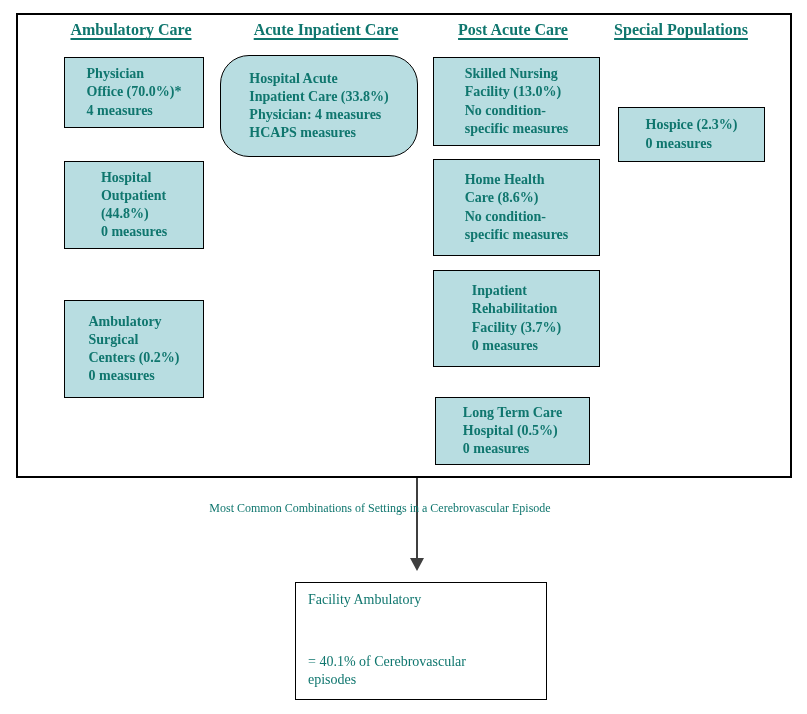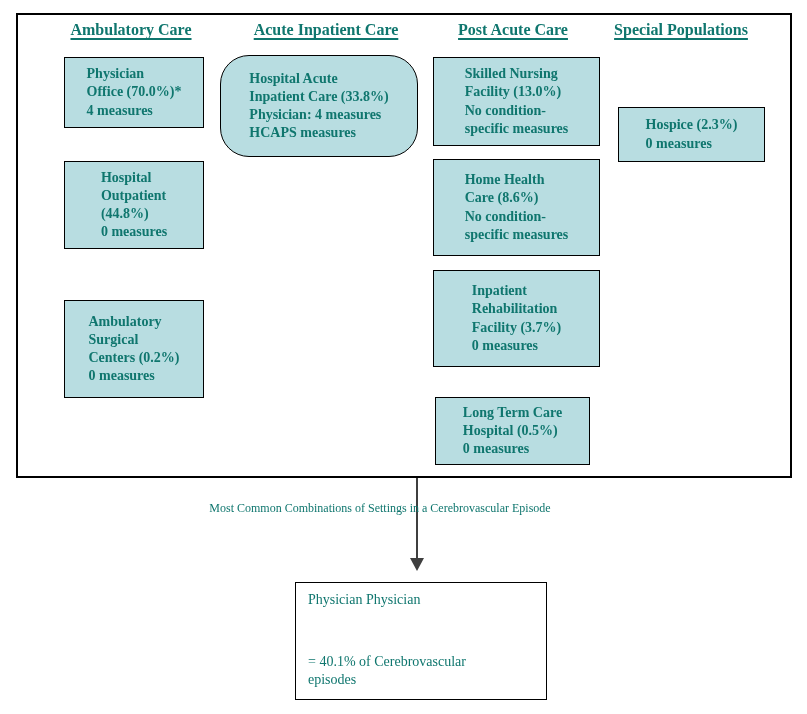--- a/index.html
+++ b/index.html
@@ -141,18 +141,18 @@
   <div class="setting-box" style="left:618px; top:63px; width:147px; height:55px;margin-top:44px;">Hospice (2.3%)
 0 measures</div>
 
 
   <div class="arrow-line"></div>
   <div class="arrow-head"></div>
 
   <div class="combo-title">Most Common Combinations of Settings in a Cerebrovascular Episode</div>
 
   <div class="combo-box">
-    <div class="heading">Physician Physician</div>
+    <div class="heading">Facility Ambulatory</div>
     <div class="value">= 40.1% of Cerebrovascular
 episodes</div>
   </div>
 
 </div>
 
 </body></html>

